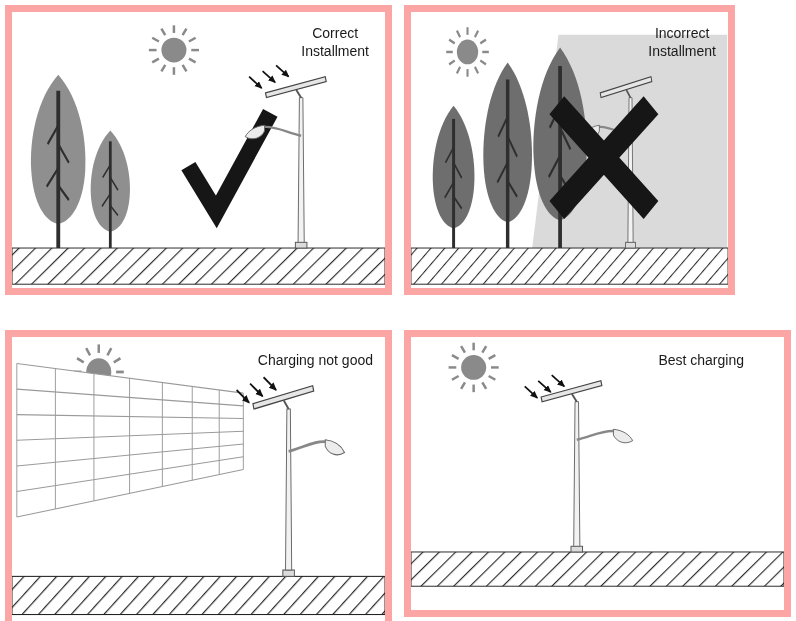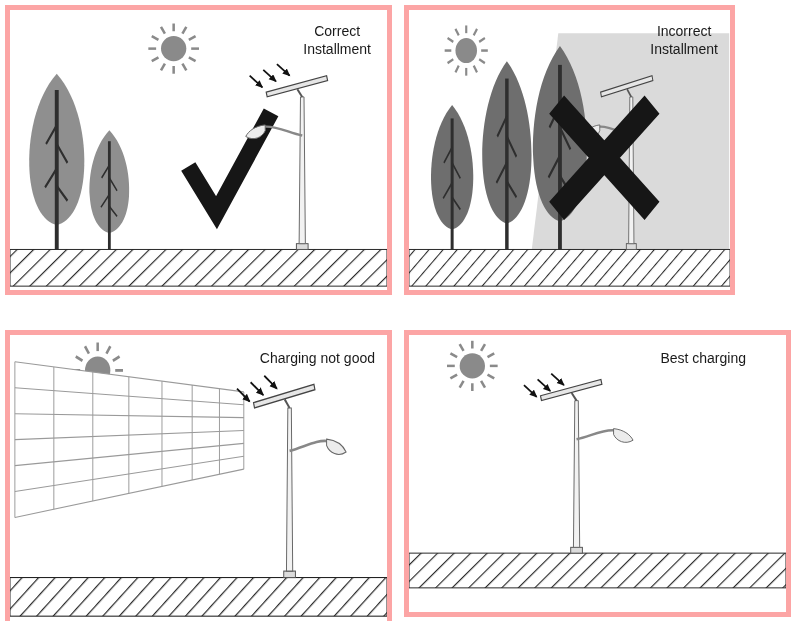--- a/index.html
+++ b/index.html
@@ -1,17 +1,17 @@
 <!DOCTYPE html>
 <html><head>
 <meta charset="utf-8">
 <style>
   html,body{margin:0;padding:0;background:#fff;}
   .stage{position:relative;width:796px;height:621px;background:#fff;font-family:"Liberation Sans",sans-serif;overflow:hidden;}
-  .panel{position:absolute;border:5px solid #fca5a5;background:#fff;box-sizing:border-box;}
+  .panel{position:absolute;border:7px solid #fca5a5;background:#fff;box-sizing:border-box;}
   #p1{left:5px;top:5px;width:387px;height:290px;}
   #p2{left:404px;top:5px;width:331px;height:290px;}
   #p3{left:5px;top:330px;width:387px;height:318px;}
   #p4{left:404px;top:330px;width:387px;height:287px;}
   .panel svg.scene{position:absolute;left:0;top:0;width:100%;height:100%;display:block;}
   .panel-label{position:absolute;font-size:14px;color:#1a1a1a;text-align:center;white-space:pre-line;line-height:1.3;}
   #p1 .panel-label{top:12px;right:16px;}
   #p2 .panel-label{top:12px;right:12px;}
   #p3 .panel-label{top:14px;right:12px;white-space:nowrap;}
   #p4 .panel-label{top:14px;right:40px;white-space:nowrap;}

